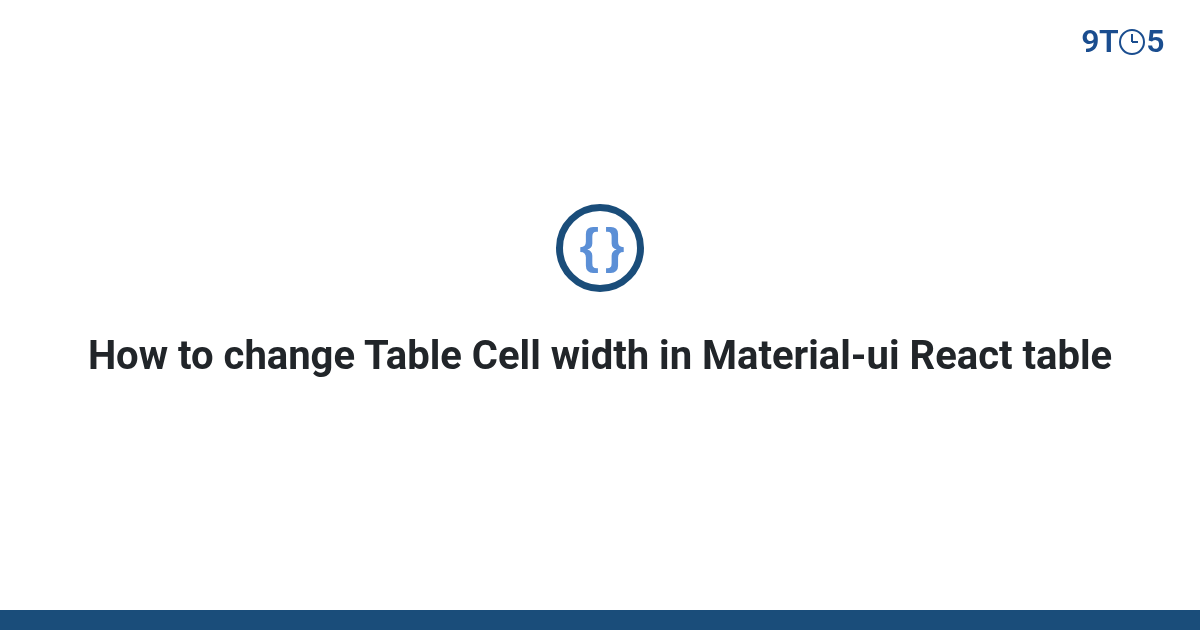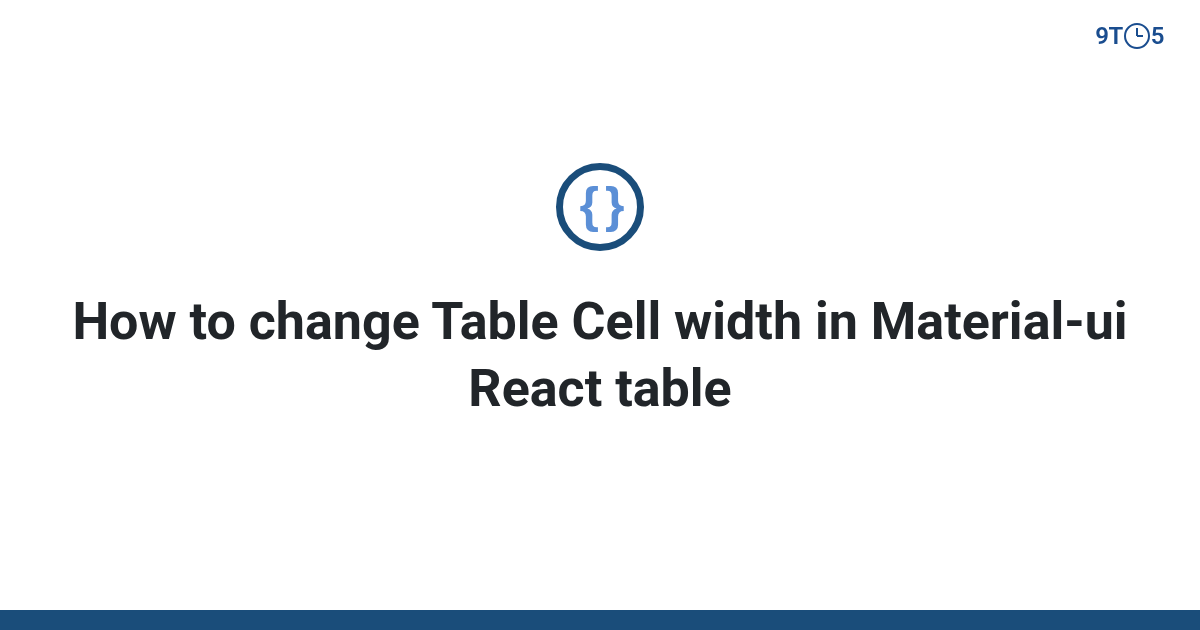--- a/index.html
+++ b/index.html
@@ -12,24 +12,25 @@
       height: 630px;
       background: #ffffff;
       font-family: -apple-system, BlinkMacSystemFont, "Segoe UI", Roboto, Helvetica, Arial, sans-serif;
       position: relative;
       overflow: hidden;
     }
     .brand {
       position: absolute;
       top: 22px;
       right: 36px;
-      font-size: 24px;
+      font-size: 32px;
       font-weight: 500;
       letter-spacing: -0.5px;
       display: flex;
+      align-items: center;
     }
     .brand-9t { color: #1a4d8f; font-weight:600; }
     .brand-clock {
       display: inline-flex;
       align-items: center;
       justify-content: center;
       width: 26px;
       height: 26px;
       border: 2.5px solid #1a4d8f;
       border-radius: 50%;
@@ -85,21 +86,21 @@
       font-size: 50px;
       font-weight: 700;
       color: #5b8fd6;
       letter-spacing: -4px;
       font-family: "Segoe UI", Arial, sans-serif;
       line-height: 1;
       position: relative;
       top: -2px;
     }
     .title {
-      font-size: 52px;
+      font-size: 40px;
       font-weight: 700;
       color: #212529;
       text-align: center;
       line-height: 1.28;
       max-width: 1060px;
       position: relative;
       top: -14px;
     }
     .footer-bar {
       position: absolute;

